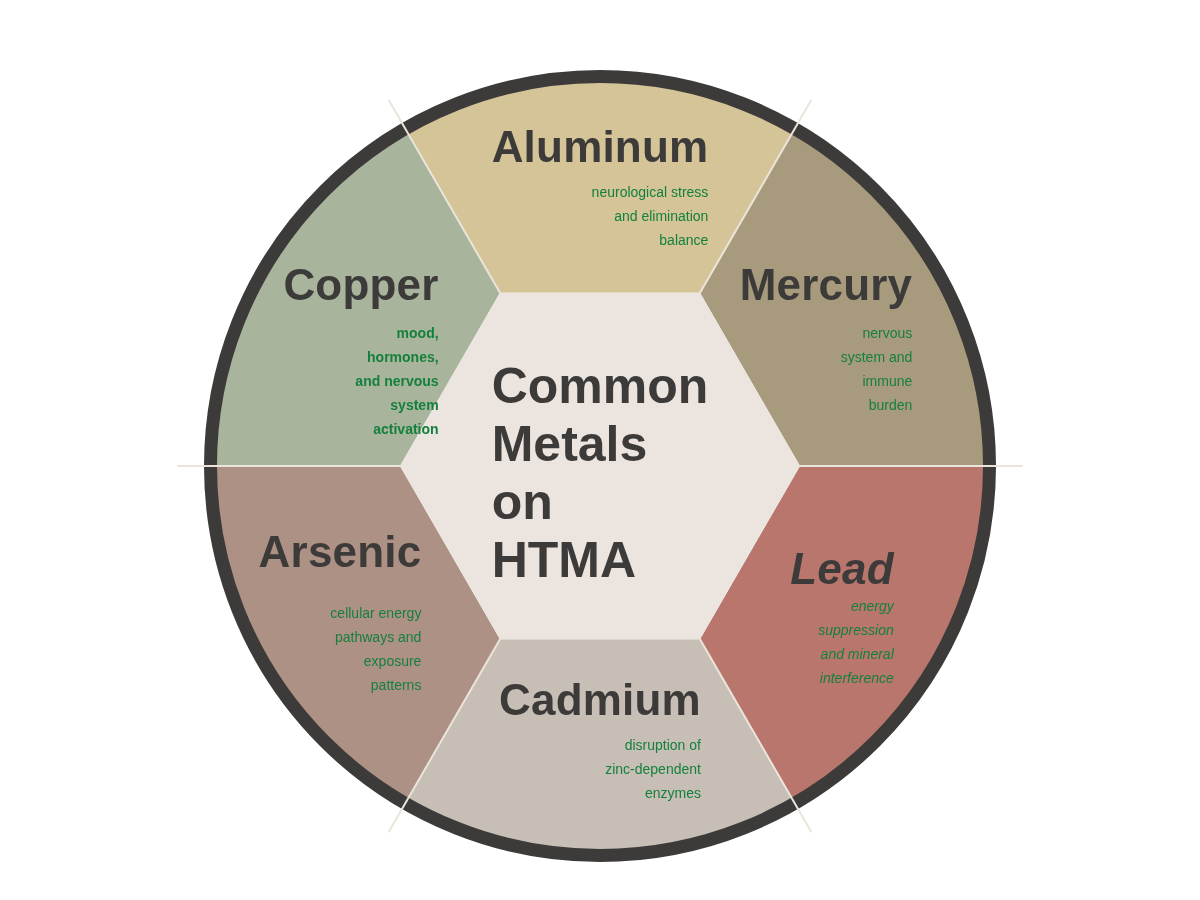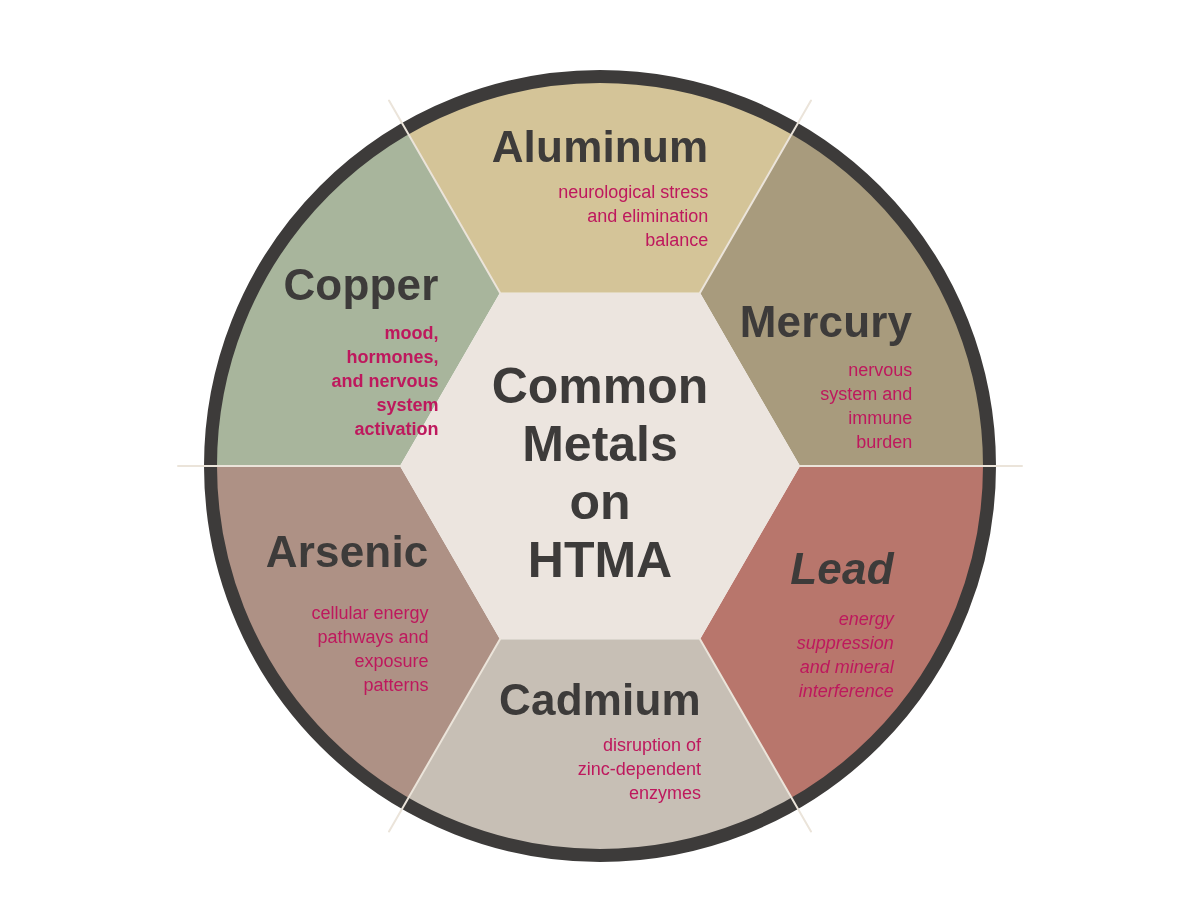--- a/index.html
+++ b/index.html
@@ -1,21 +1,21 @@
 <!DOCTYPE html>
 <html><head>
 <meta charset="utf-8">
 <style>
   html, body { margin: 0; padding: 0; background: #ffffff; }
   body { width: 1200px; height: 900px; overflow: hidden; position: relative; font-family: "Liberation Sans", "DejaVu Sans", sans-serif; }
   #diagram { position: absolute; left: 0; top: 0; width: 1200px; height: 900px; }
   .label { position: absolute; text-align: right; color: #3d3b3a; transform: translateX(-50%); }
   .title { font-weight: 700; font-size: 44px; line-height: 50px; white-space: nowrap; letter-spacing: 0.2px; }
-  .desc { font-size: 18px; line-height: 24px; color: #be185d; margin-top: 8px; white-space: pre-line; }
-  .center-title { position: absolute; left: 600px; top: 357px; transform: translateX(-50%); text-align: center; color: #3d3b3a; font-weight: 700; font-size: 50px; line-height: 58px; white-space: pre-line; }
+  .desc { font-size: 14px; line-height: 24px; color: #15803d; margin-top: 8px; white-space: pre-line; }
+  .center-title { position: absolute; left: 600px; top: 357px; transform: translateX(-50%); color: #3d3b3a; font-weight: 700; font-size: 50px; line-height: 58px; white-space: pre-line; }
 </style>
 </head>
 <body>
 
 <svg id="diagram" viewBox="0 0 1200 900" xmlns="http://www.w3.org/2000/svg">
 
   <path d="M700,292.8 L794.5,129.1 A389,389 0 0 0 405.5,129.1 L500,292.8 Z" fill="#d4c498"></path>
 
   <path d="M800,466 L989,466 A389,389 0 0 0 794.5,129.1 L700,292.8 Z" fill="#a89b7d"></path>
 
@@ -46,31 +46,31 @@
 on
 HTMA</div>
 
 <div class="label" style="left:600px; top:122px;">
   <div class="title">Aluminum</div>
   <div class="desc">neurological stress
 and elimination
 balance</div>
 </div>
 
-<div class="label" style="left:826px; top:260px;margin-top:37px;">
+<div class="label" style="left:826px; top:260px;">
   <div class="title">Mercury</div>
   <div class="desc" style="margin-top:11px;">nervous
 system and
 immune
 burden</div>
 </div>
 
 <div class="label" style="left:842px; top:544px;font-style:italic;">
   <div class="title">Lead</div>
-  <div class="desc" style="margin-top:13px;">energy
+  <div class="desc" style="margin-top:0;">energy
 suppression
 and mineral
 interference</div>
 </div>
 
 <div class="label" style="left:600px; top:675px;">
   <div class="title">Cadmium</div>
   <div class="desc">disruption of
 zinc-dependent
 enzymes</div>

